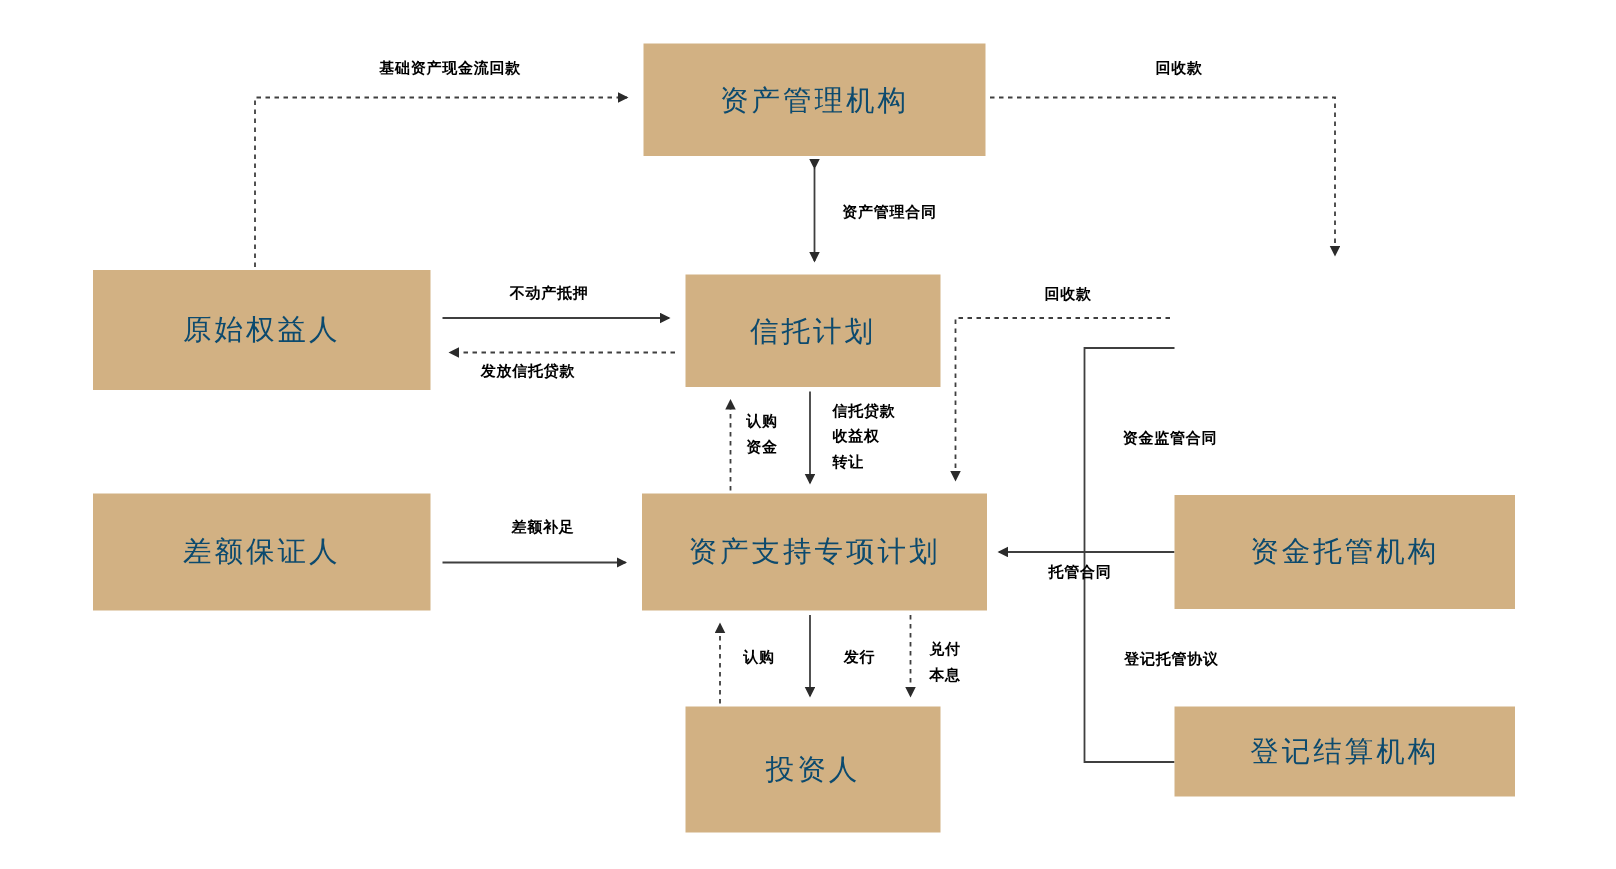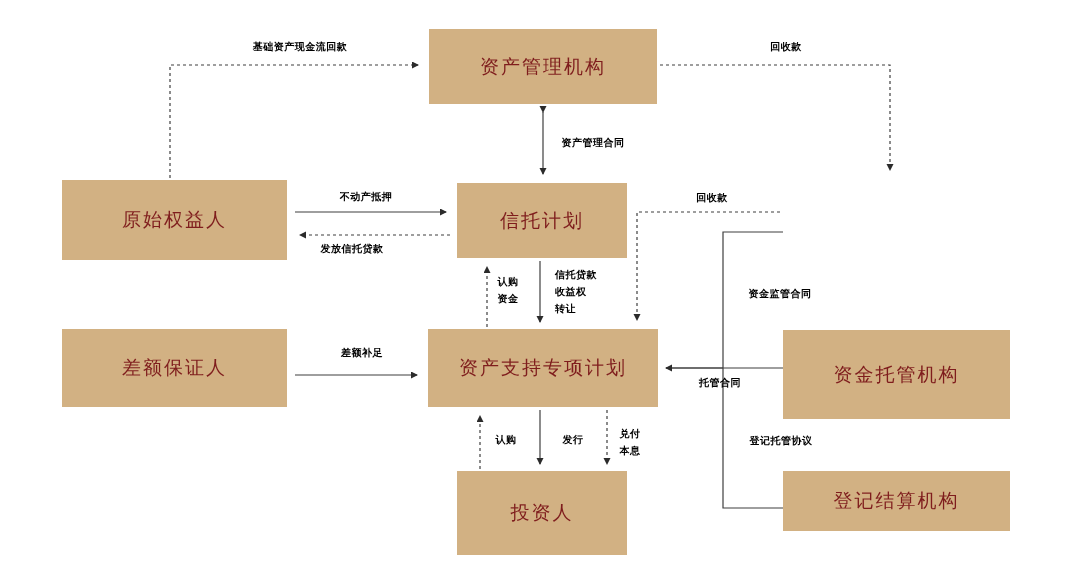--- a/index.html
+++ b/index.html
@@ -6,21 +6,21 @@
   .canvas{
     position:relative;
     width:1077px;height:579px;
     background:#ffffff;
     font-family:"Liberation Sans", sans-serif;
     overflow:hidden;
   }
   .box{
     position:absolute;
     background:#d2b183;
-    color:#7f1d1d;
+    color:#0c4a6e;
     display:flex;align-items:center;justify-content:center;
     font-size:19px;
     letter-spacing:2px;
     font-weight:400;
   }
   .lines{position:absolute;left:0;top:0;width:1077px;height:579px;}
   .elabel{
     position:absolute;
     color:#000000;
     font-weight:700;
@@ -81,21 +81,21 @@
   </div>
   <div class="box" style="left:62px;top:180px;width:225px;height:80px;">
     <span>原始权益人</span>
   </div>
   <div class="box" style="left:62px;top:329px;width:225px;height:78px;">
     <span>差额保证人</span>
   </div>
   <div class="box" style="left:428px;top:329px;width:230px;height:78px;">
     <span>资产支持专项计划</span>
   </div>
-  <div class="box" style="left:783px;top:330px;width:227px;height:89px;">
+  <div class="box" style="left:783px;top:330px;width:227px;height:76px;">
     <span>资金托管机构</span>
   </div>
   <div class="box" style="left:457px;top:471px;width:170px;height:84px;">
     <span>投资人</span>
   </div>
   <div class="box" style="left:783px;top:471px;width:227px;height:60px;">
     <span>登记结算机构</span>
   </div>
 
   <div class="elabel" style="left:300px;top:46px;">基础资产现金流回款</div>

